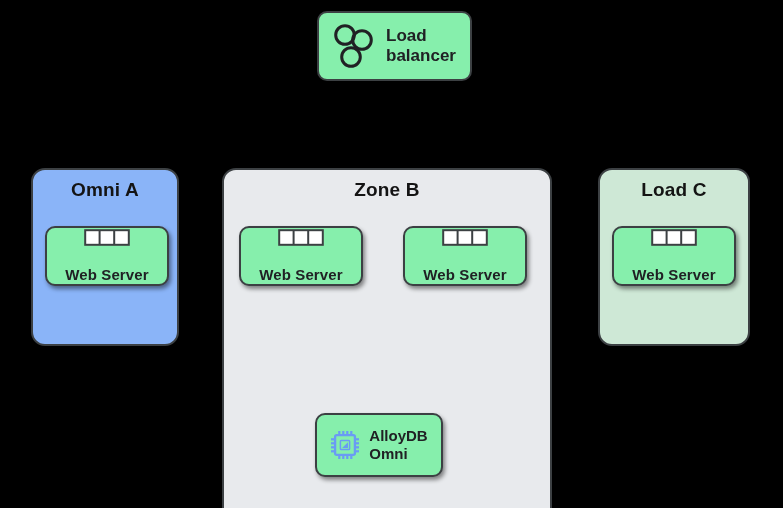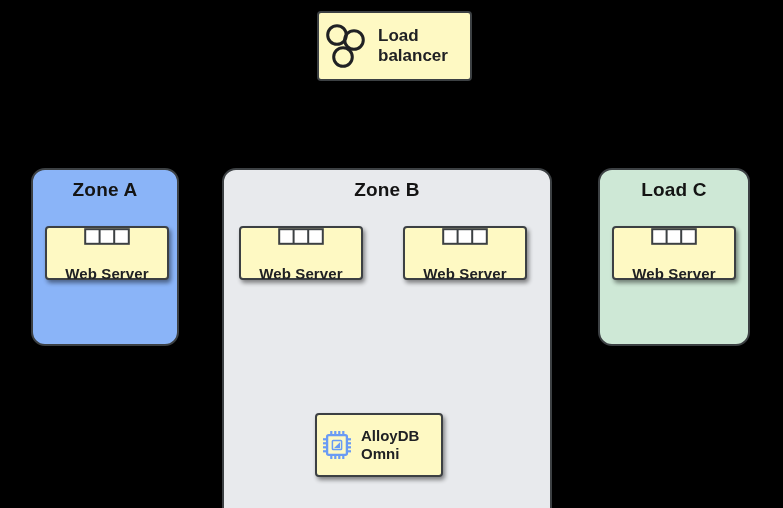--- a/index.html
+++ b/index.html
@@ -59,28 +59,28 @@
     background: #E8EAED;
   }
   #zone-c {
     left: 598px; top: 168px;  width: 152px;  height: 178px;
     background: #CEE8D6;
   }
 
   
   .node {
     position: absolute;
-    background: #fef9c3;
+    background: #86efac;
     border: 2px solid #3c4043;
-    border-radius: 4px;
+    border-radius: 10px;
     box-sizing: border-box;
     box-shadow: 2px 3px 4px rgba(0,0,0,0.45);
     display: flex;
     align-items: center;
-    justify-content: flex-start;
+    justify-content: center;
   }
 
   
   #load-balancer {
     left: 317px; top: 11px; width: 155px; height: 70px;
     flex-direction: row;
     gap: 11px;
     padding: 0 6px;
   }
   .lb-label {
@@ -88,21 +88,21 @@
     font-weight: bold;
     color: #202124;
     line-height: 1.16;
     text-align: left;
     white-space: pre-line;
   }
 
   
   .web-server {
     width: 124px;
-    height: 54px;
+    height: 60px;
     flex-direction: column;
     gap: 20px;
   }
   #ws-a { left: 45px;  top: 226px; }
   #ws-b1{ left: 239px; top: 226px; }
   #ws-b2{ left: 403px; top: 226px; }
   #ws-c { left: 612px; top: 226px; }
   .ws-label {
     font-size: 15px;
     font-weight: bold;
@@ -150,21 +150,21 @@
     <line x1="103" y1="306" x2="310" y2="454" stroke="#000000" stroke-width="2.4" marker-end="url(#arrowhead)"></line>
 
     <line x1="296" y1="305" x2="348" y2="408" stroke="#000000" stroke-width="2.4" marker-end="url(#arrowhead)"></line>
 
     <line x1="441" y1="305" x2="409" y2="408" stroke="#000000" stroke-width="2.4" marker-end="url(#arrowhead)"></line>
 
     <line x1="644" y1="307" x2="449" y2="455" stroke="#000000" stroke-width="2.4" marker-end="url(#arrowhead)"></line>
   </svg>
 
   <div class="zone" id="zone-a">
-    <div class="zone-label">Zone A</div>
+    <div class="zone-label">Omni A</div>
   </div>
 
   <div class="zone" id="zone-b">
     <div class="zone-label">Zone B</div>
   </div>
 
   <div class="zone" id="zone-c">
     <div class="zone-label">Load C</div>
   </div>
 

